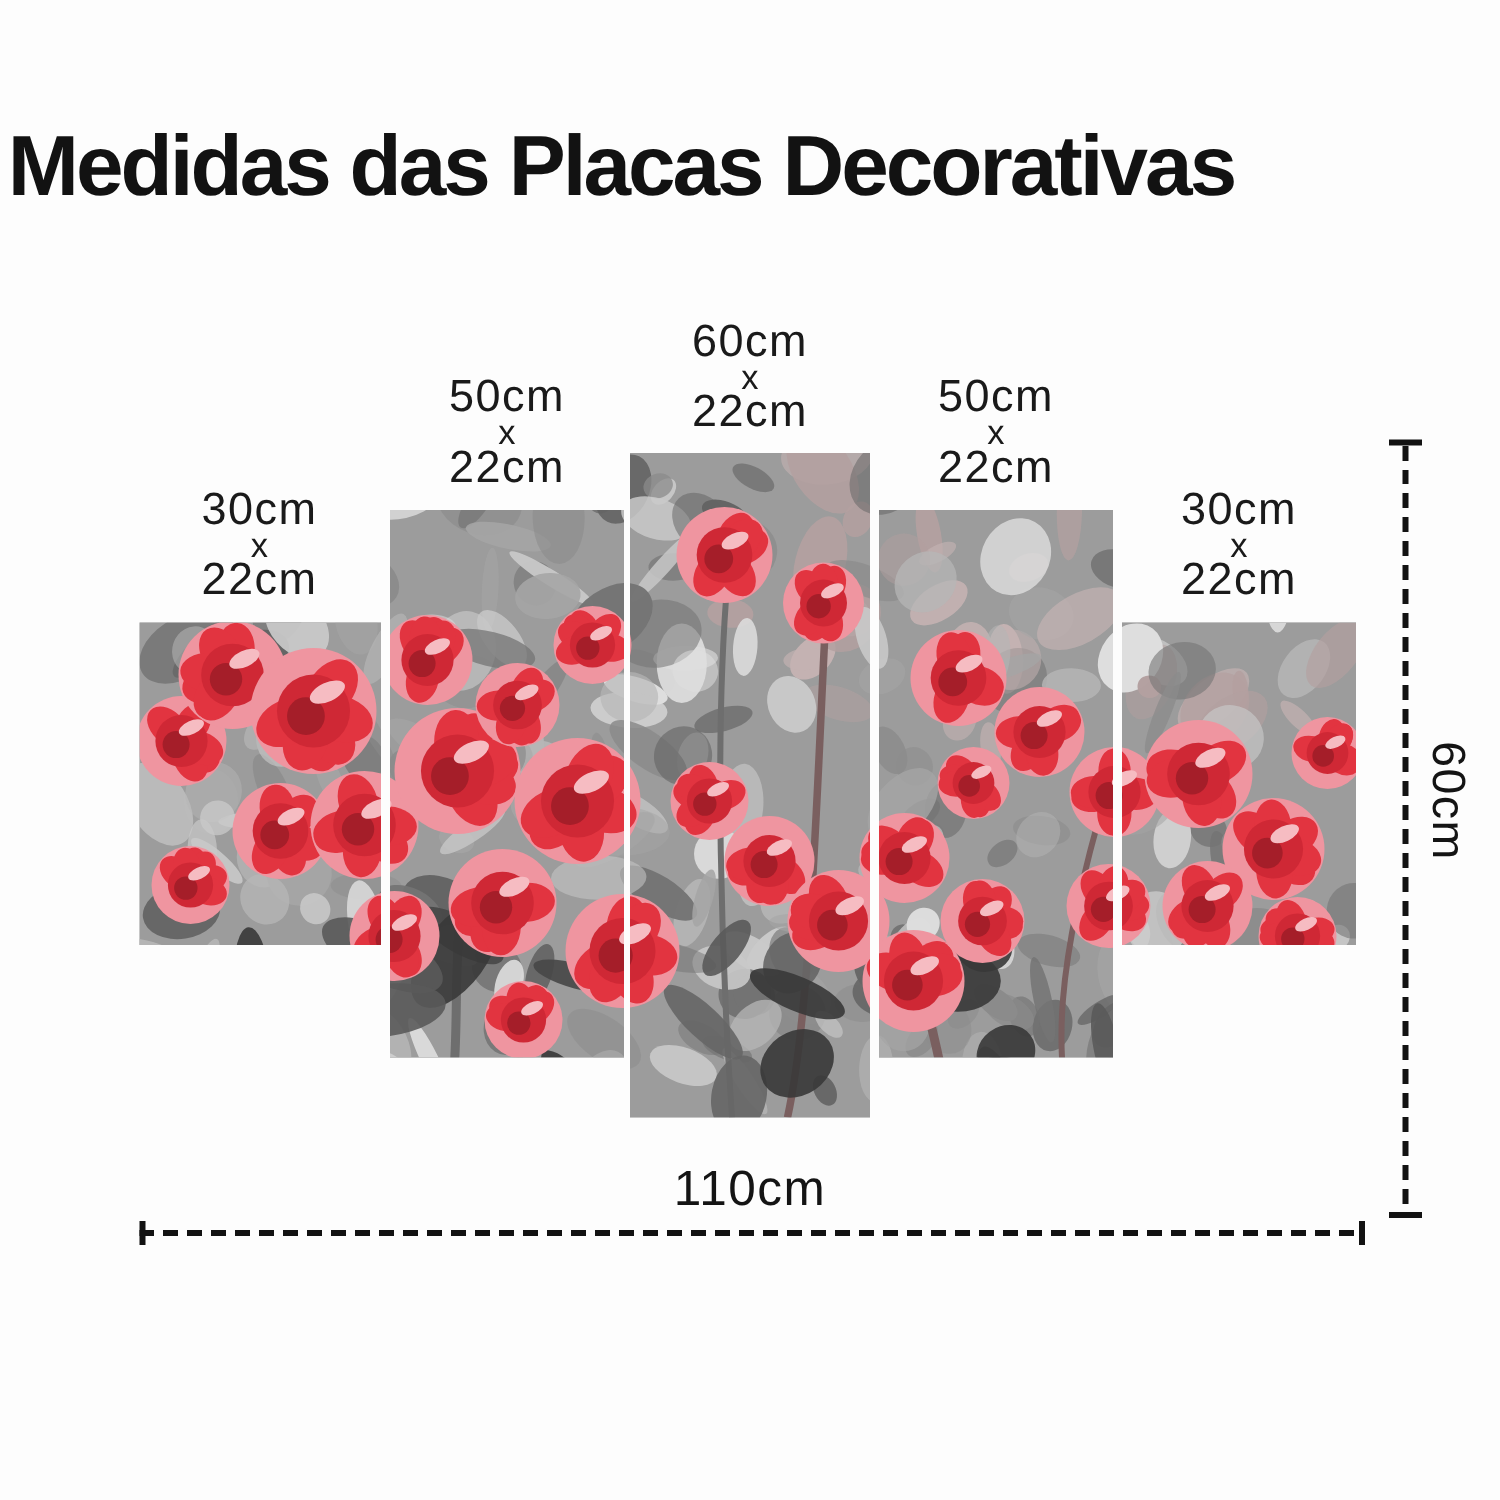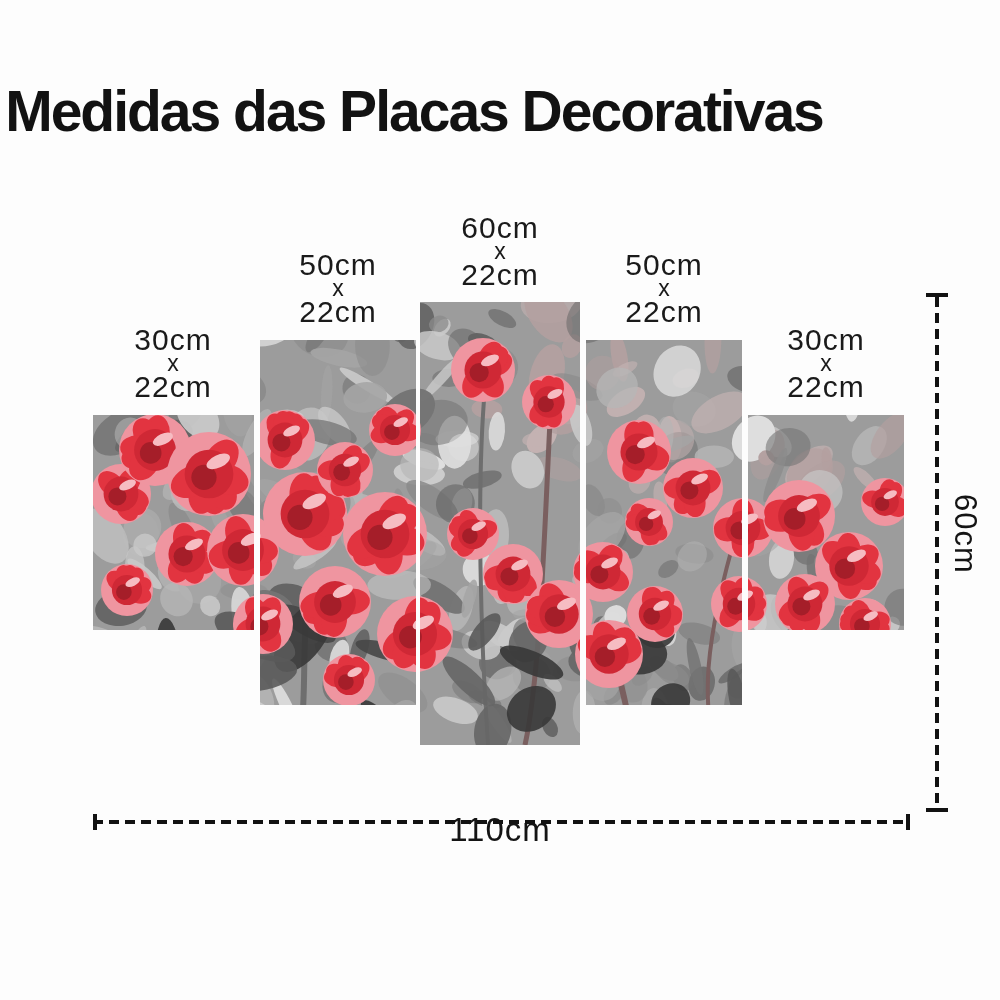--- a/index.html
+++ b/index.html
@@ -25,21 +25,21 @@
     position:absolute;left:93px;top:820px;width:817px;height:4px;
     background:repeating-linear-gradient(90deg,#121212 0 10px,transparent 10px 16px);
   }
   .cap-v{position:absolute;width:4px;height:16px;background:#121212;top:814px;}
   .dimline-v{
     position:absolute;left:935px;top:297px;width:4px;height:511px;
     background:repeating-linear-gradient(180deg,#121212 0 10px,transparent 10px 16px);
   }
   .cap-h{position:absolute;width:22px;height:4px;background:#121212;left:926px;}
   .total-width-label{
-    position:absolute;left:500px;top:812px;transform:translateX(-50%);
+    position:absolute;left:500px;top:774px;transform:translateX(-50%);
     font-size:33px;line-height:36px;letter-spacing:1px;
   }
   .total-height-label{
     position:absolute;left:920px;top:517px;width:90px;height:34px;
     text-align:center;font-size:31px;line-height:34px;letter-spacing:1px;
     transform:rotate(90deg);
   }
 </style>
 </head>
 <body>

